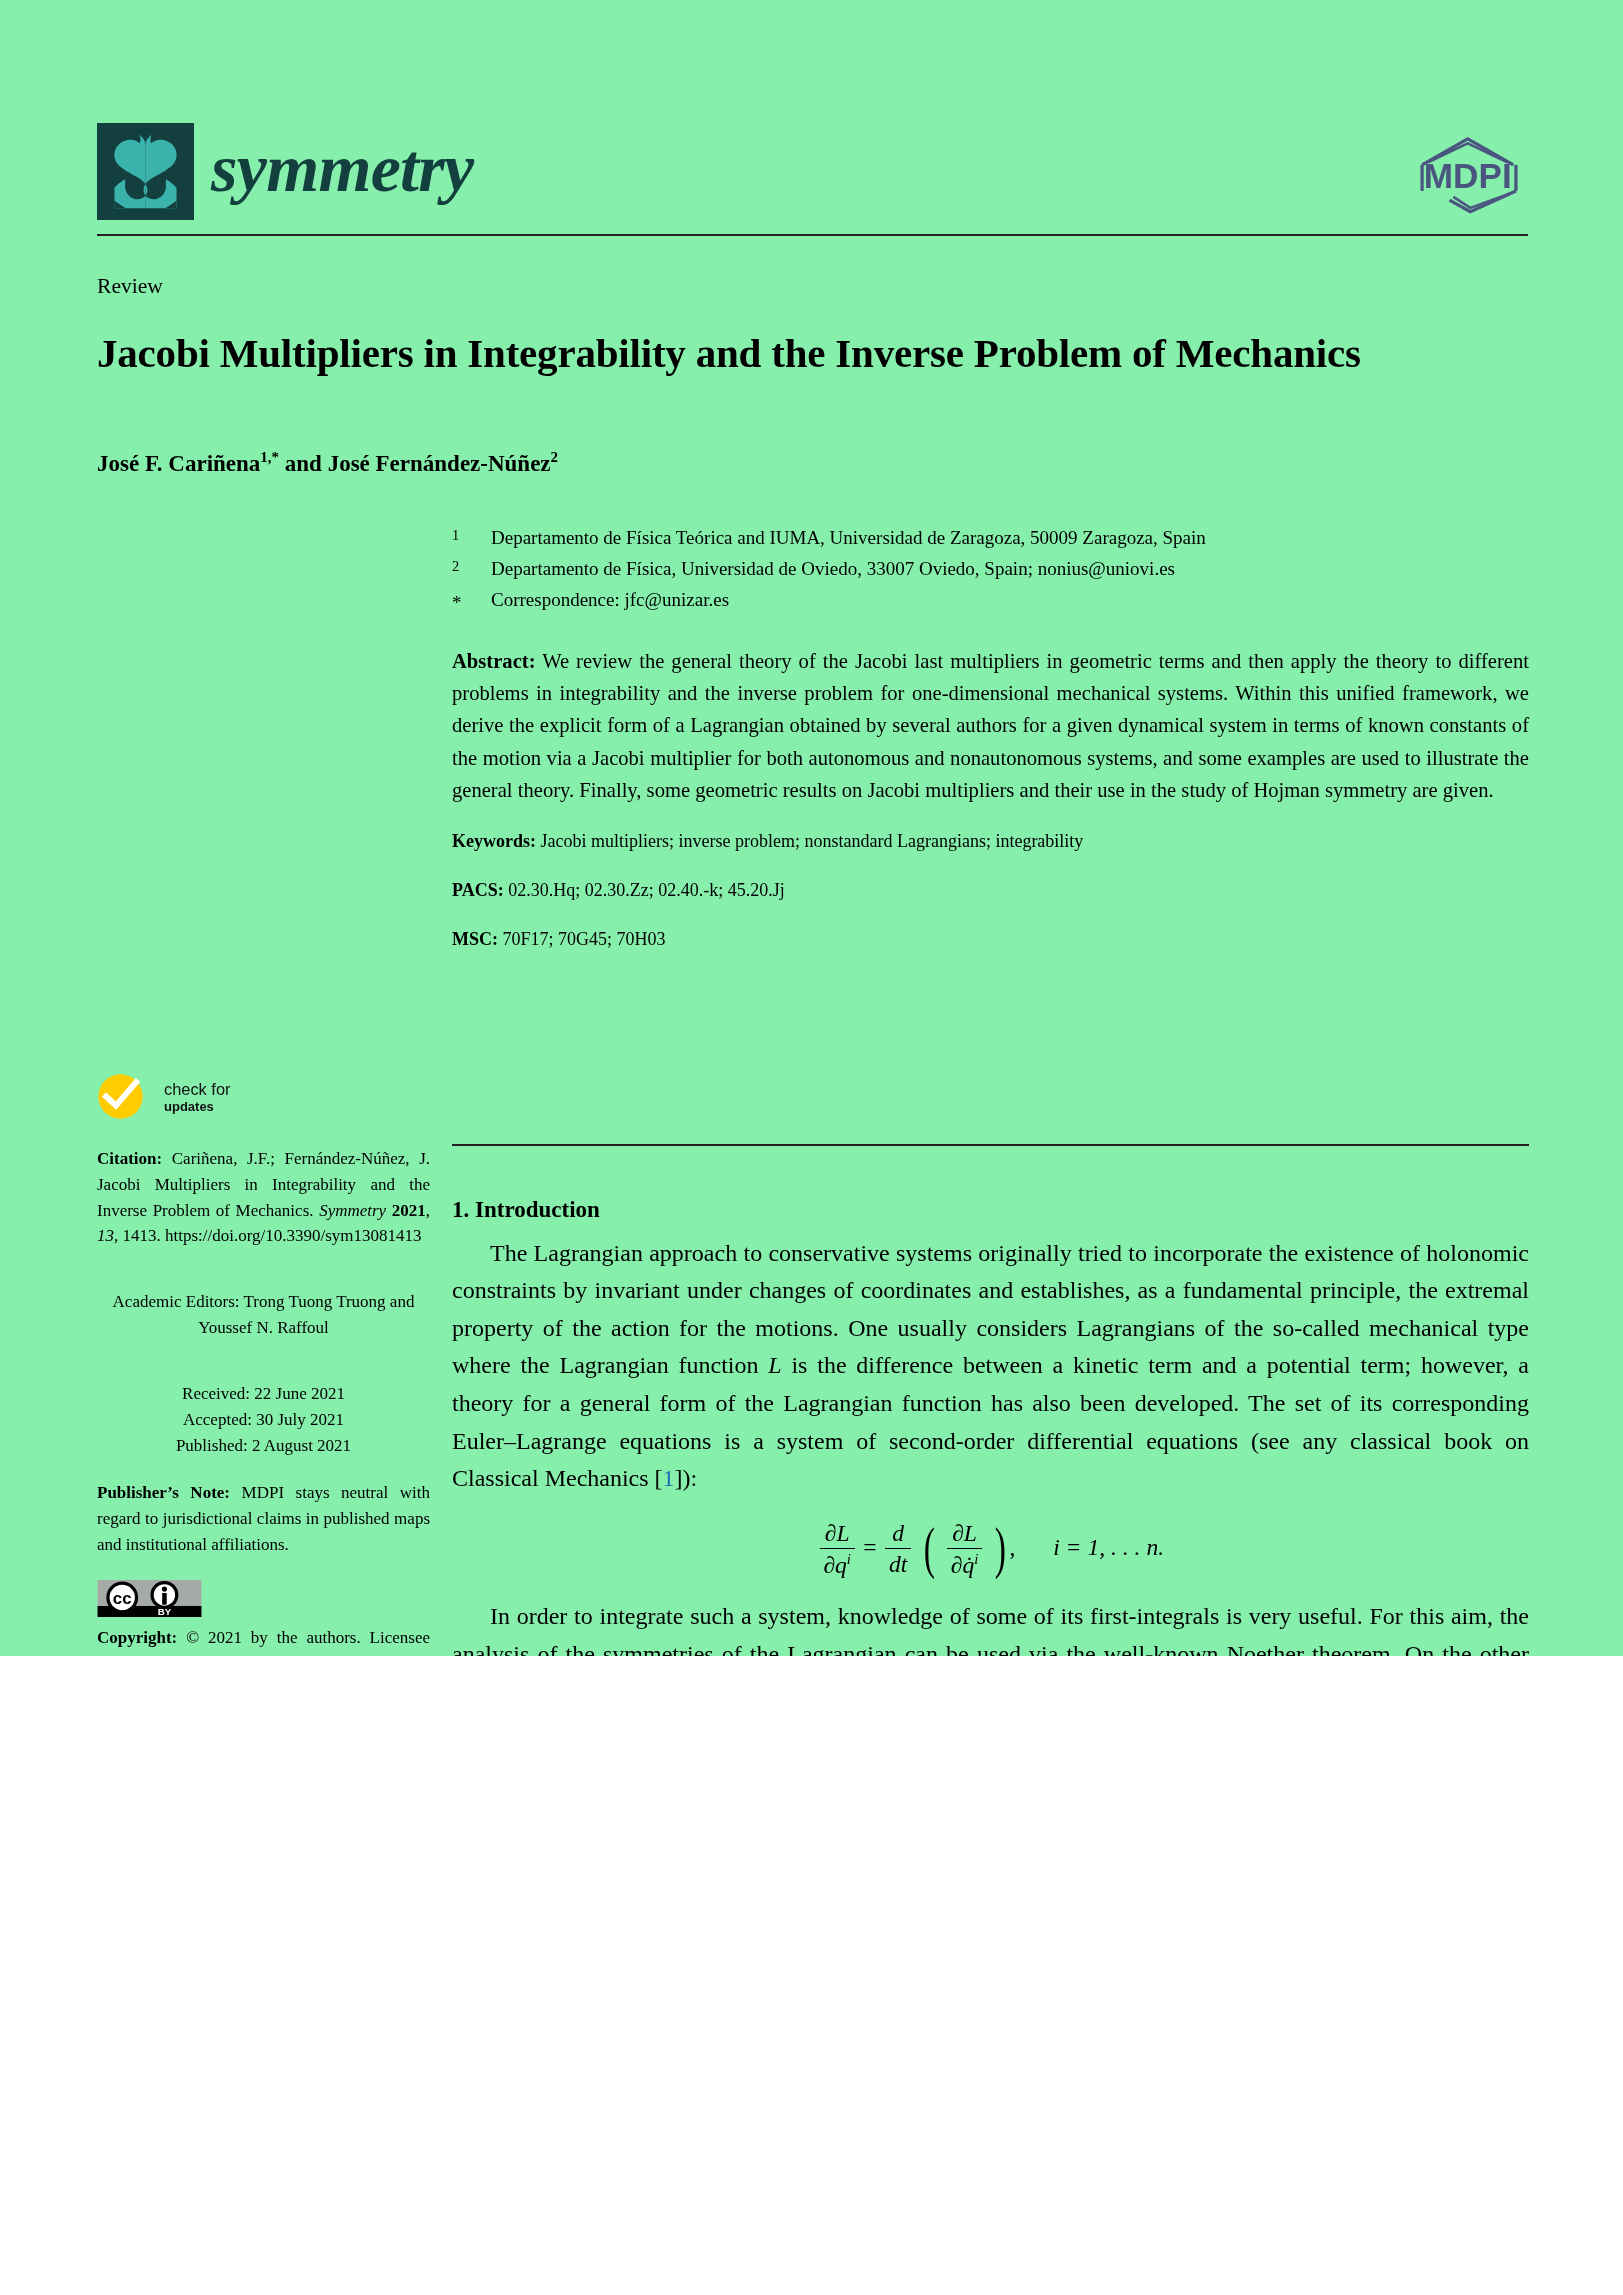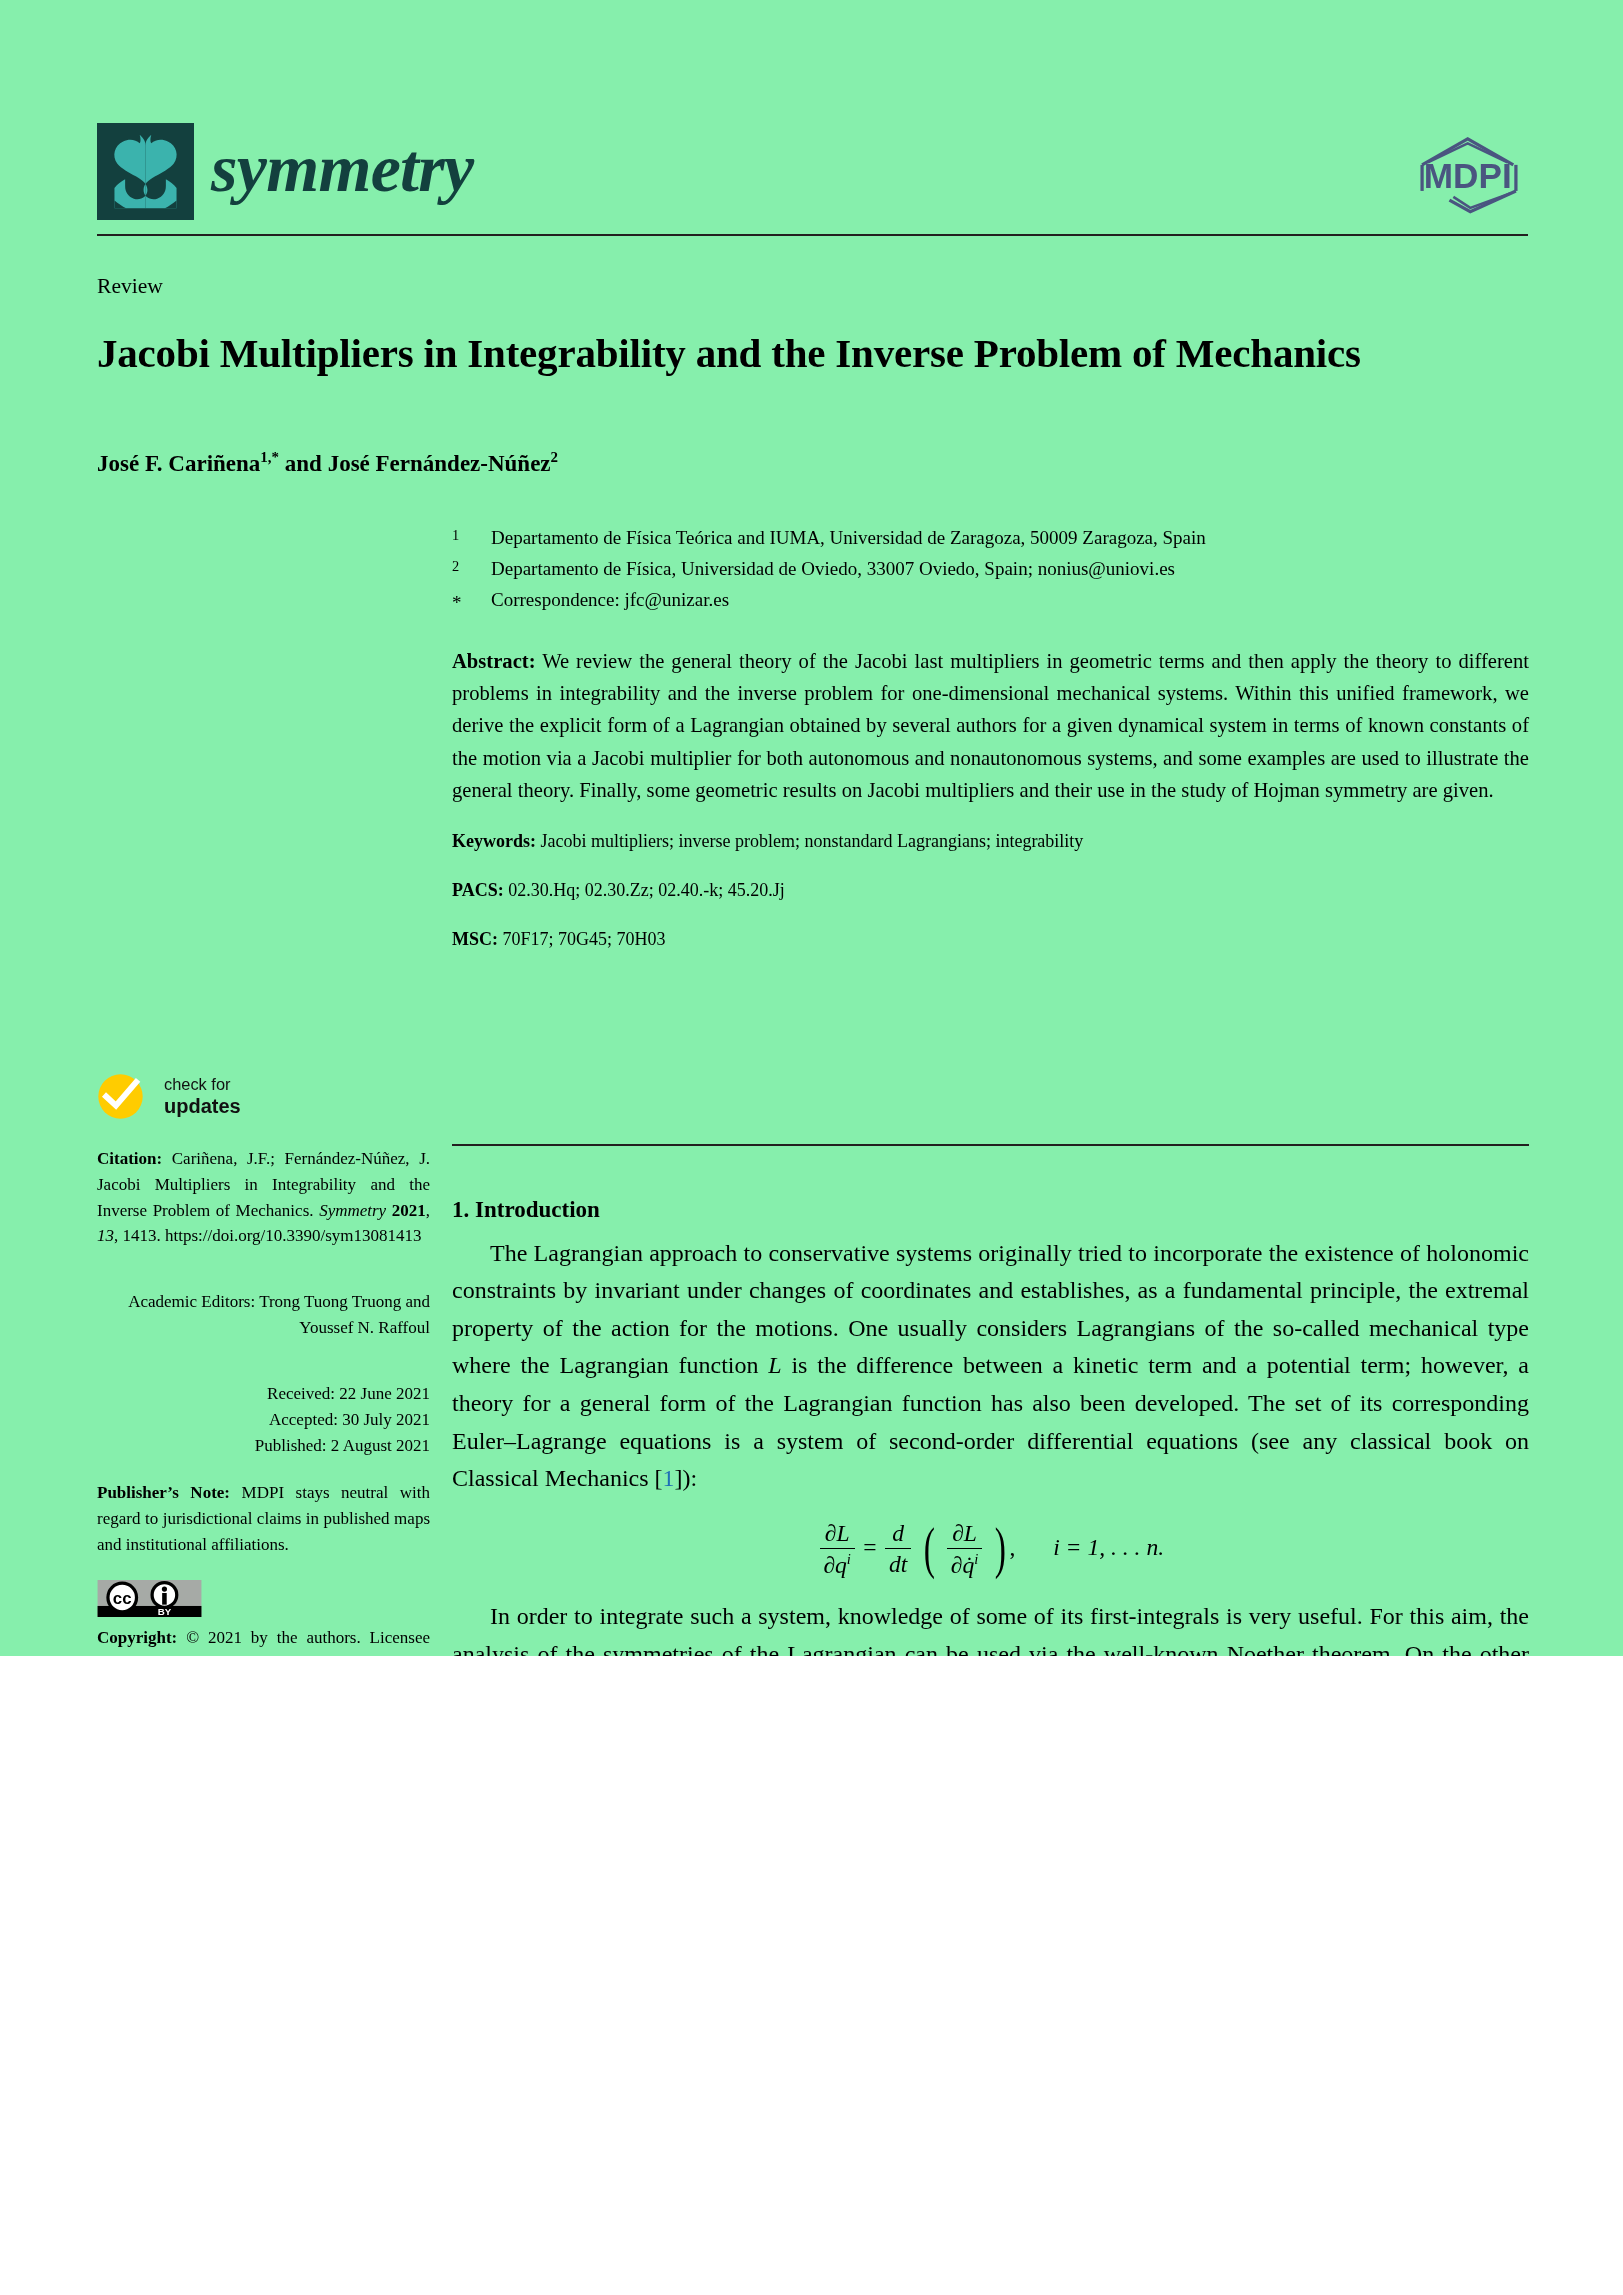--- a/index.html
+++ b/index.html
@@ -211,23 +211,23 @@
     gap: 20px;
     margin-bottom: 26px;
   }
   .check-badge { width: 47px; height: 47px; flex: 0 0 47px; }
   .check-label {
     font-family: "Liberation Sans", "DejaVu Sans", sans-serif;
     font-size: 16.4px;
     line-height: 1.22;
     color: #111;
   }
-  .check-label .b2 { font-weight: 700; display:block; font-size: 20px; }
+  .check-label .b2 { font-weight: 700; display:block; font-size: 13px; }
   .sb-block { margin-bottom: 22px; text-align: justify; }
-  .sb-block.nojust { text-align: right; margin-top: 40px; }
+  .sb-block.nojust { text-align: center; margin-top: 40px; }
   .sb-block b { font-weight: 700; }
   .sb-block i { font-style: italic; }
   .cc-badge {
     width: 105px;
     height: 37px;
     margin: 10.5px 0 17px 0;
     position: relative;
   }
 
   

